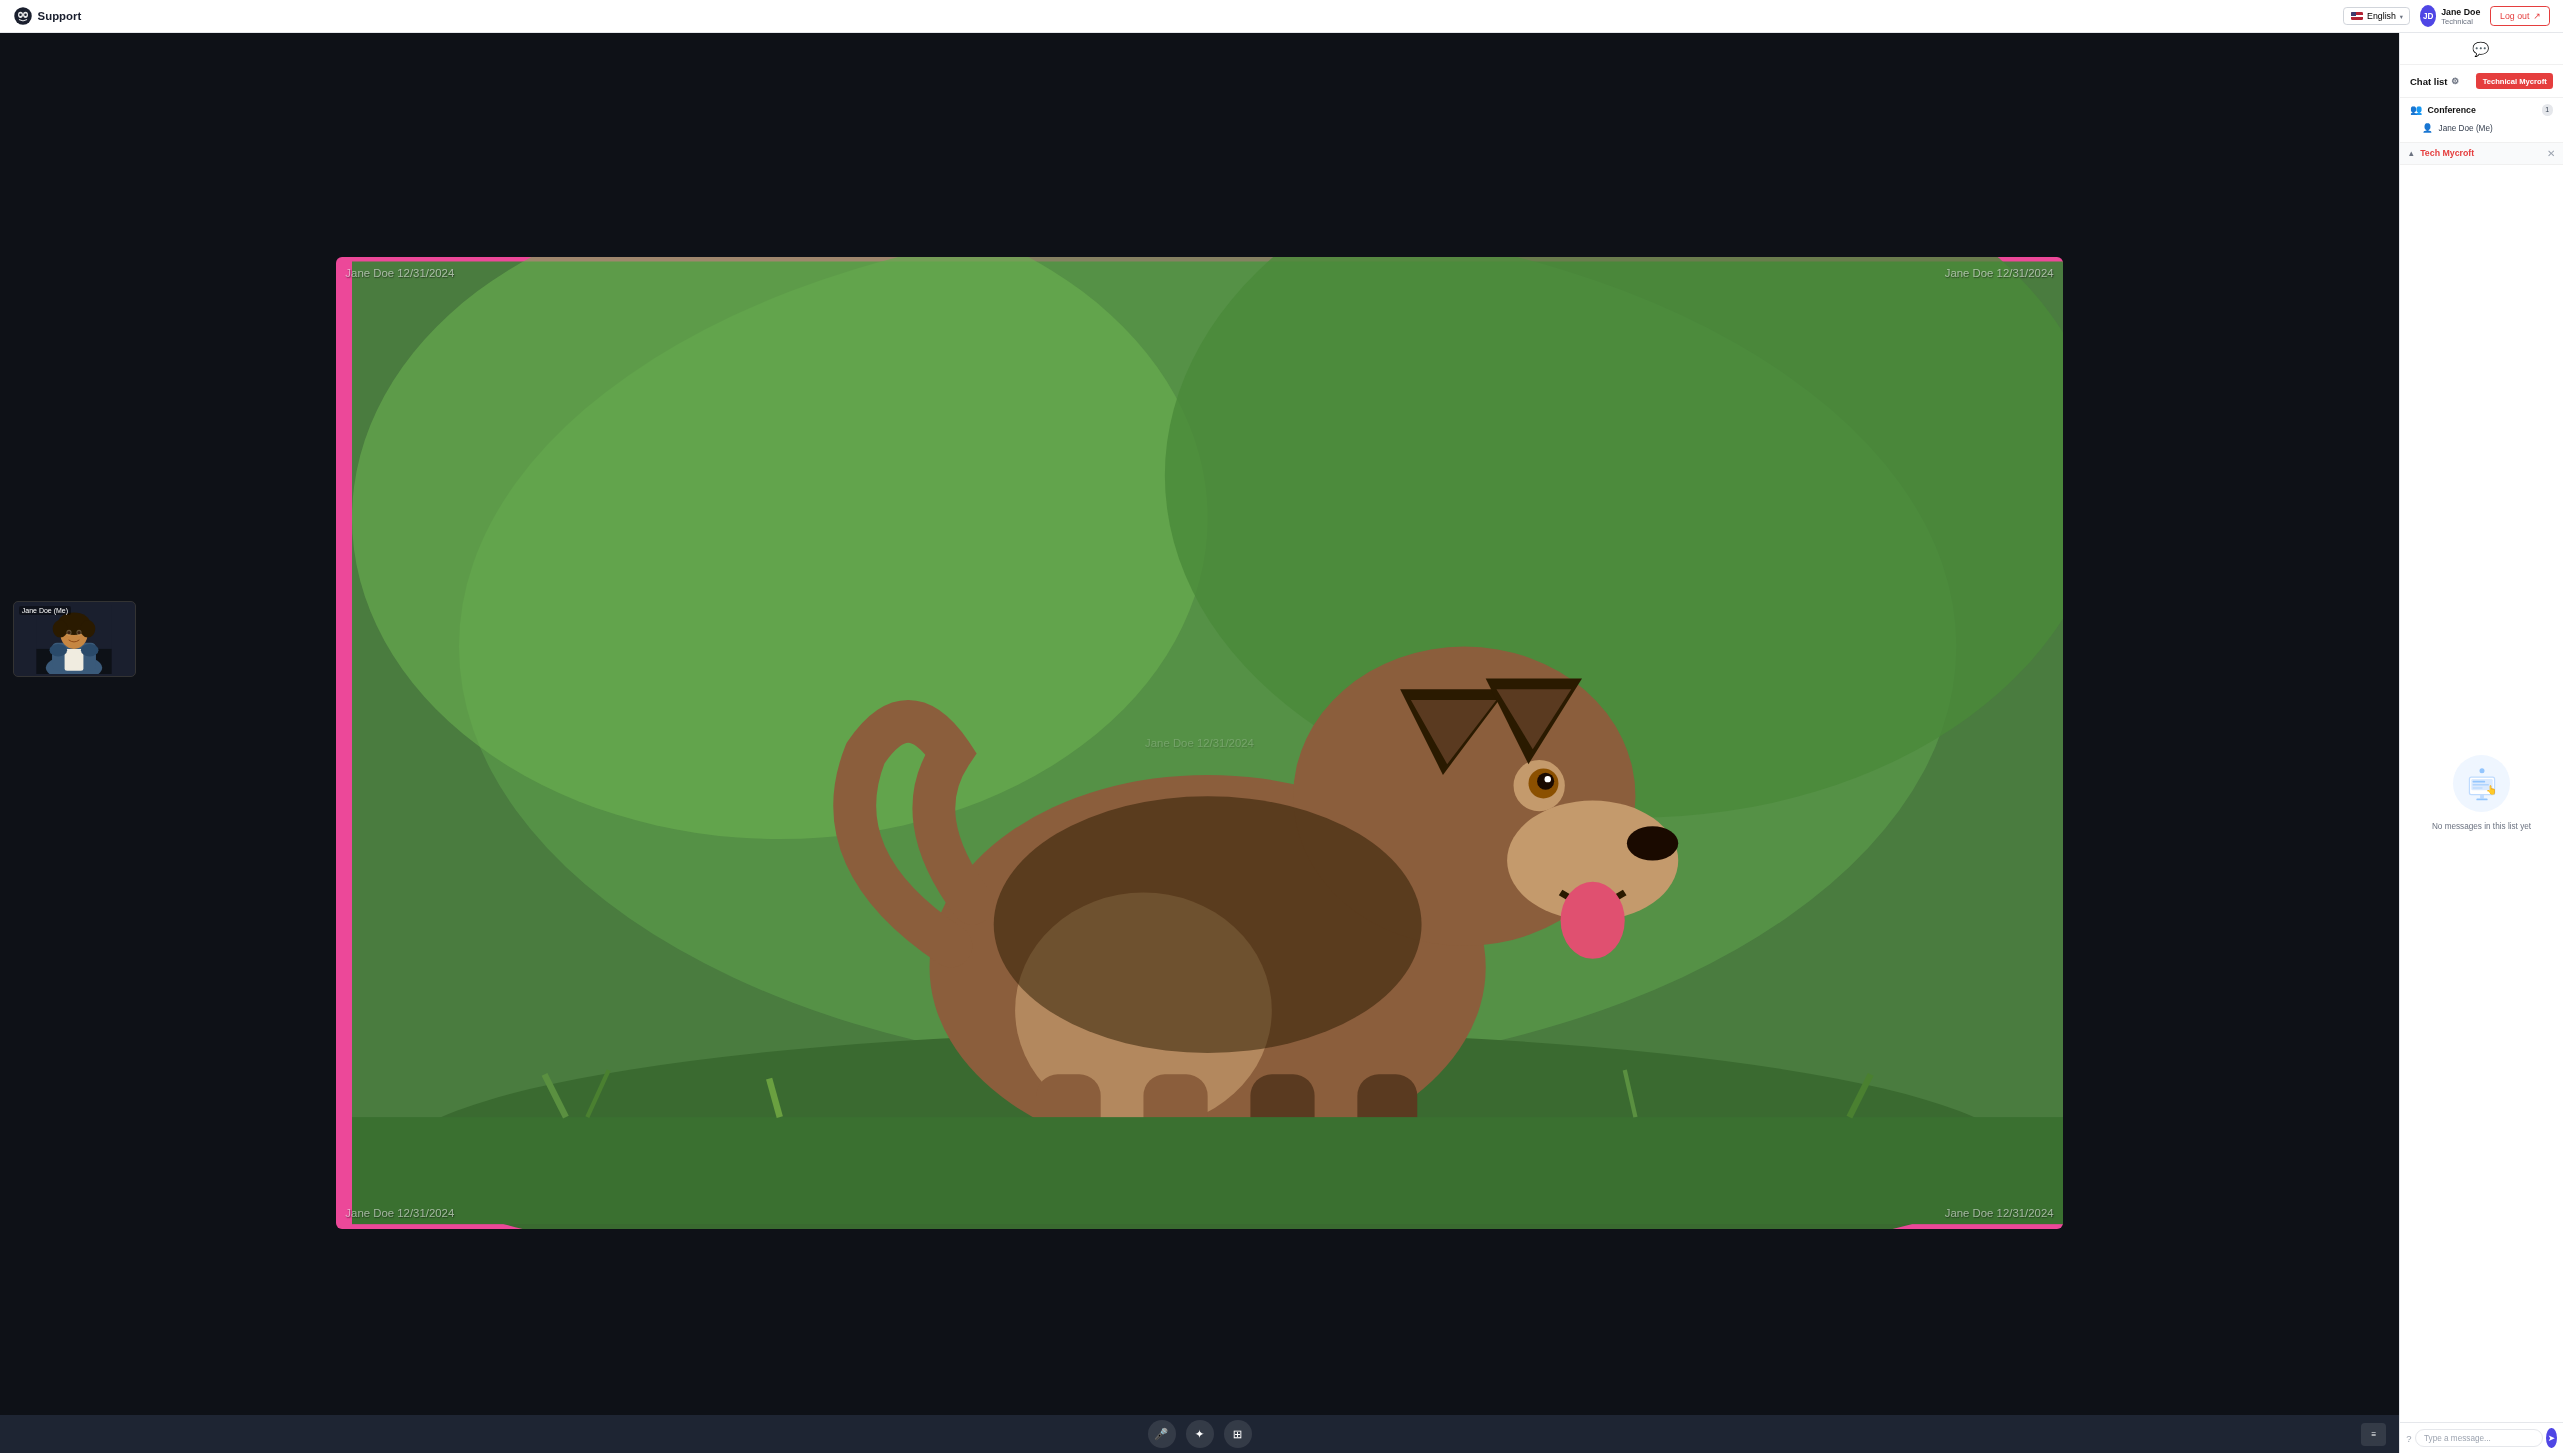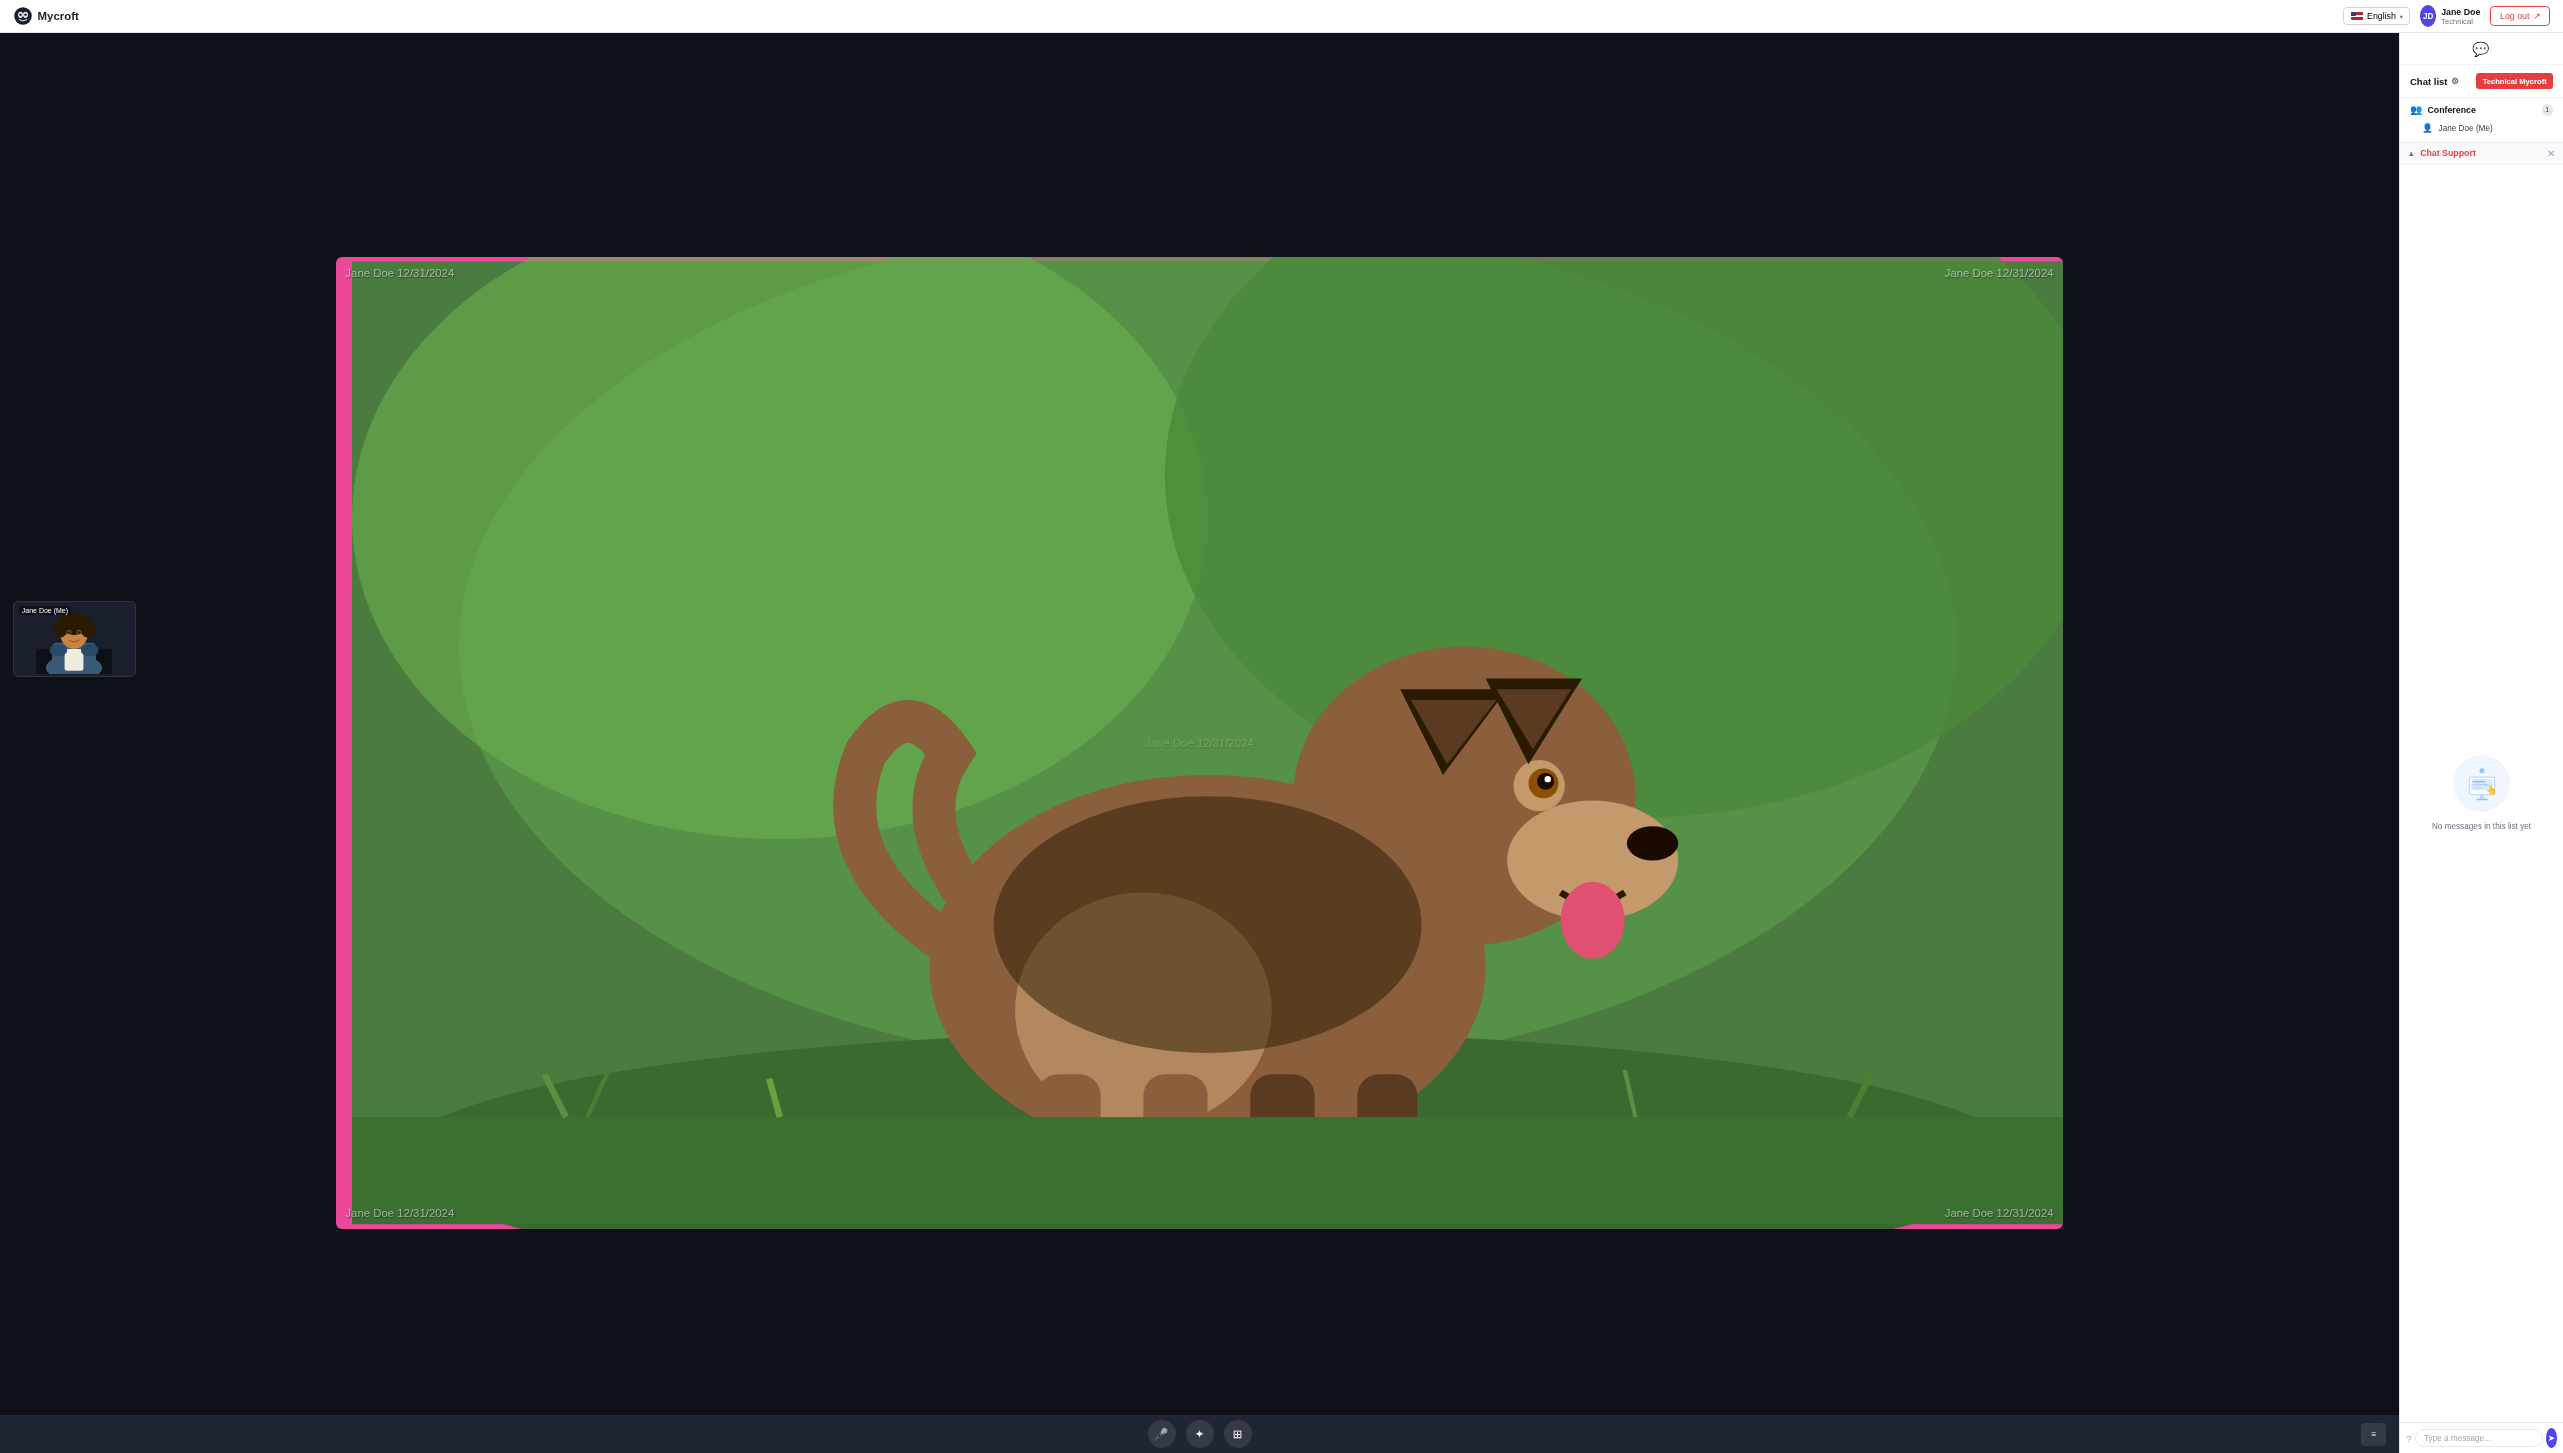--- a/index.html
+++ b/index.html
@@ -410,21 +410,21 @@
 <header class="header">
   <div class="logo">
     <svg class="logo-icon" viewBox="0 0 32 32" fill="none" xmlns="http://www.w3.org/2000/svg">
       <circle cx="16" cy="16" r="14" fill="#1a1f2e"></circle>
       <ellipse cx="12" cy="14" rx="4" ry="5" fill="#fff" opacity="0.9"></ellipse>
       <ellipse cx="20" cy="14" rx="4" ry="5" fill="#fff" opacity="0.9"></ellipse>
       <circle cx="12" cy="14" r="2" fill="#1a1f2e"></circle>
       <circle cx="20" cy="14" r="2" fill="#1a1f2e"></circle>
       <path d="M10 22 Q16 26 22 22" stroke="#fff" stroke-width="1.5" fill="none" stroke-linecap="round"></path>
     </svg>
-    <span>Mycroft</span>
+    <span>Support</span>
   </div>
   <div class="header-right">
     <button class="language-selector">
       <div class="flag-icon"></div>
       <span>English</span>
       <span class="chevron-down">▾</span>
     </button>
     <div class="user-info">
       <div class="avatar">JD</div>
       <div class="user-name-role">
@@ -576,21 +576,21 @@
       </div>
       <div class="participant-item">
         <span class="participant-icon">👤</span>
         <span>Jane Doe (Me)</span>
       </div>
     </div>
 
     <div class="tech-support-panel">
       <div class="tech-support-header">
         <span class="collapse-icon">▲</span>
-        <span class="tech-support-title">Chat Support</span>
+        <span class="tech-support-title">Tech Mycroft</span>
         <span class="close-icon">✕</span>
       </div>
 
       <div class="chat-messages">
         <div class="empty-chat-illustration">
 
           <svg width="44" height="44" viewBox="0 0 70 70">
 
             <circle cx="35" cy="35" r="35" fill="#eff6ff"></circle>
 

